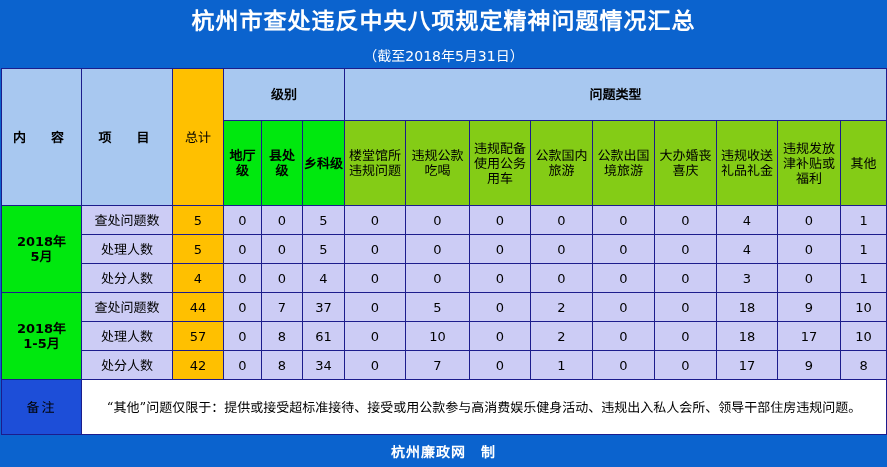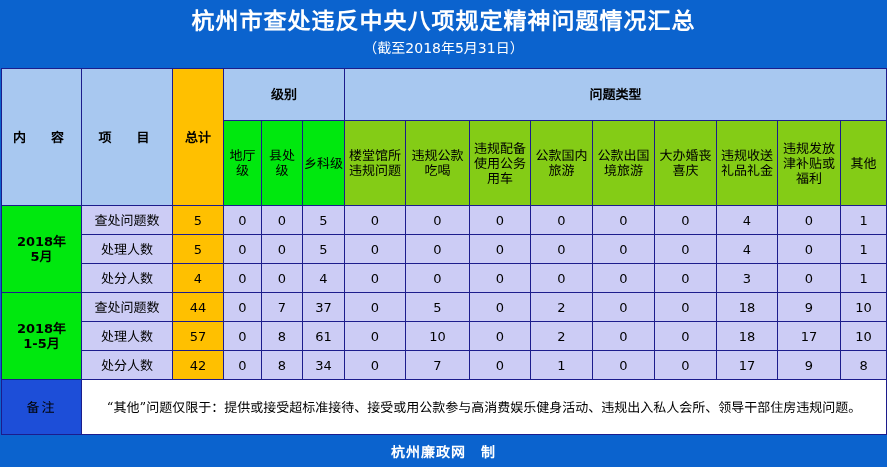--- a/index.html
+++ b/index.html
@@ -21,21 +21,21 @@
     background:#0B63CE;
     display:flex;flex-direction:column;align-items:center;justify-content:flex-start;
     padding-top:6px;box-sizing:border-box;
   }
   .banner-title{
     color:#ffffff;font-size:23px;font-weight:bold;letter-spacing:1px;
     line-height:30px;text-align:center;white-space:nowrap;
   }
   .banner-sub{
     color:#ffffff;font-size:14px;line-height:20px;text-align:center;
-    margin-top:2px;white-space:nowrap;
+    margin-top:10px;white-space:nowrap;
   }
 
   
   .table-wrap{
     width:885px;margin:0 1px;
     background:#ffffff;
   }
   table.grid{
     border-collapse:collapse;
     width:885px;
@@ -48,23 +48,23 @@
     font-size:13px;
     color:#000000;
     padding:0 1px;
     line-height:15px;
     overflow:hidden;
   }
 
   
   .h-blue{background:#A8C8F0;font-weight:bold;font-size:16px;margin-top:24px;}
   .h-blue-big{background:#A8C8F0;font-weight:bold;font-size:17px;letter-spacing:6px;margin-left:40px;}
-  .h-total{background:#FFC000;font-weight:bold;font-size:17px;line-height:19px;}
+  .h-total{background:#FFC000;font-weight:normal;font-size:17px;line-height:19px;}
   .h-green{background:#84cc16;font-weight:normal;font-size:12px;line-height:14px;}
-  .h-green-v{background:#00E80E;font-weight:normal;font-size:12px;line-height:15px;margin-left:40px;}
+  .h-green-v{background:#00E80E;font-weight:bold;font-size:12px;line-height:15px;margin-left:40px;}
 
   
   .c-period{background:#00E80E;font-weight:bold;font-size:14px;line-height:17px;color:#000;}
   .c-item{background:#CCCCF5;font-size:13px;}
   .c-total{background:#FFC000;font-size:14px;}
   .c-num{background:#CCCCF5;font-size:14px;}
 
   .c-note-label{background:#1d4ed8;font-size:11px;letter-spacing:2px;}
   .c-note-body{
     background:#ffffff;font-size:12px;line-height:19px;

